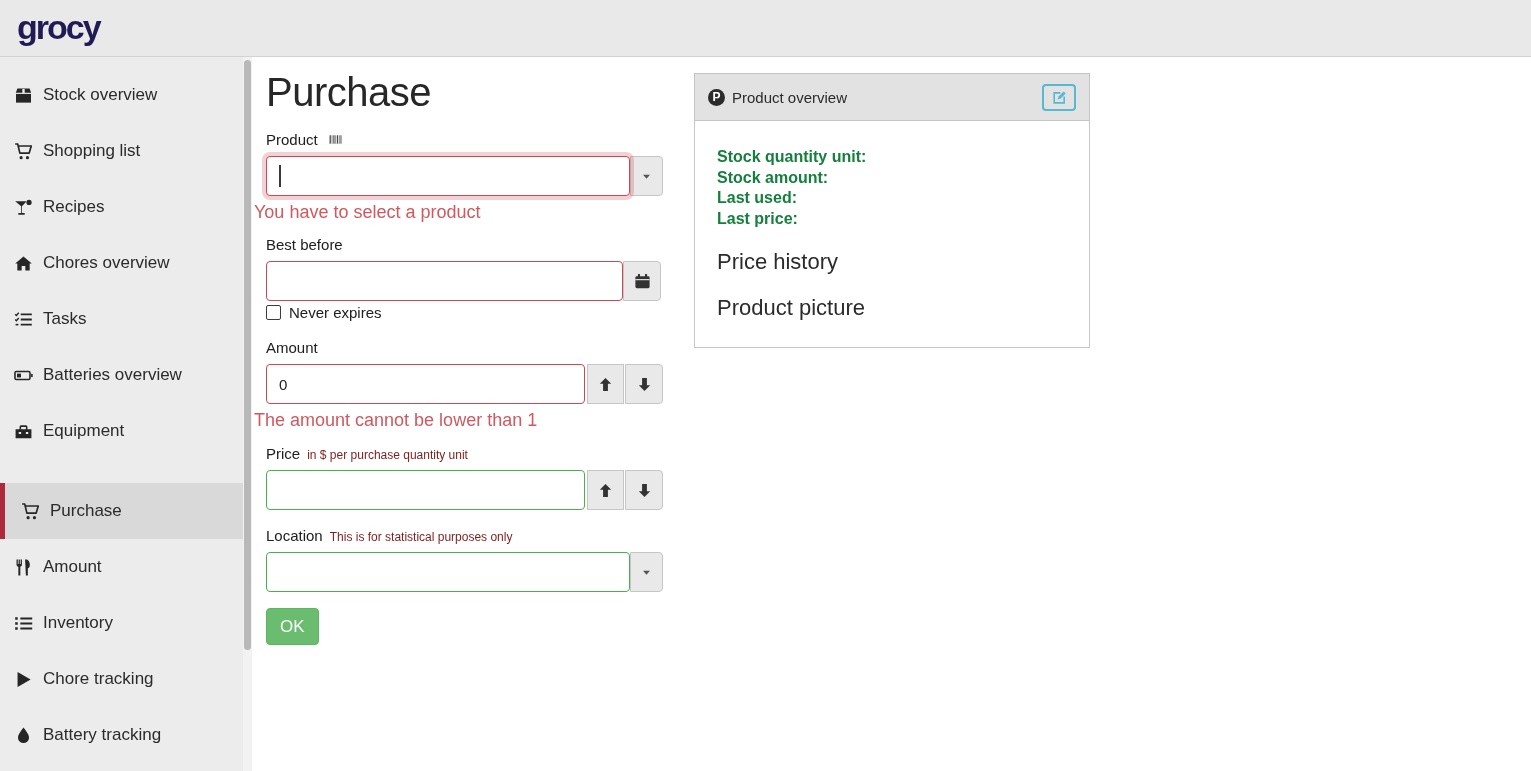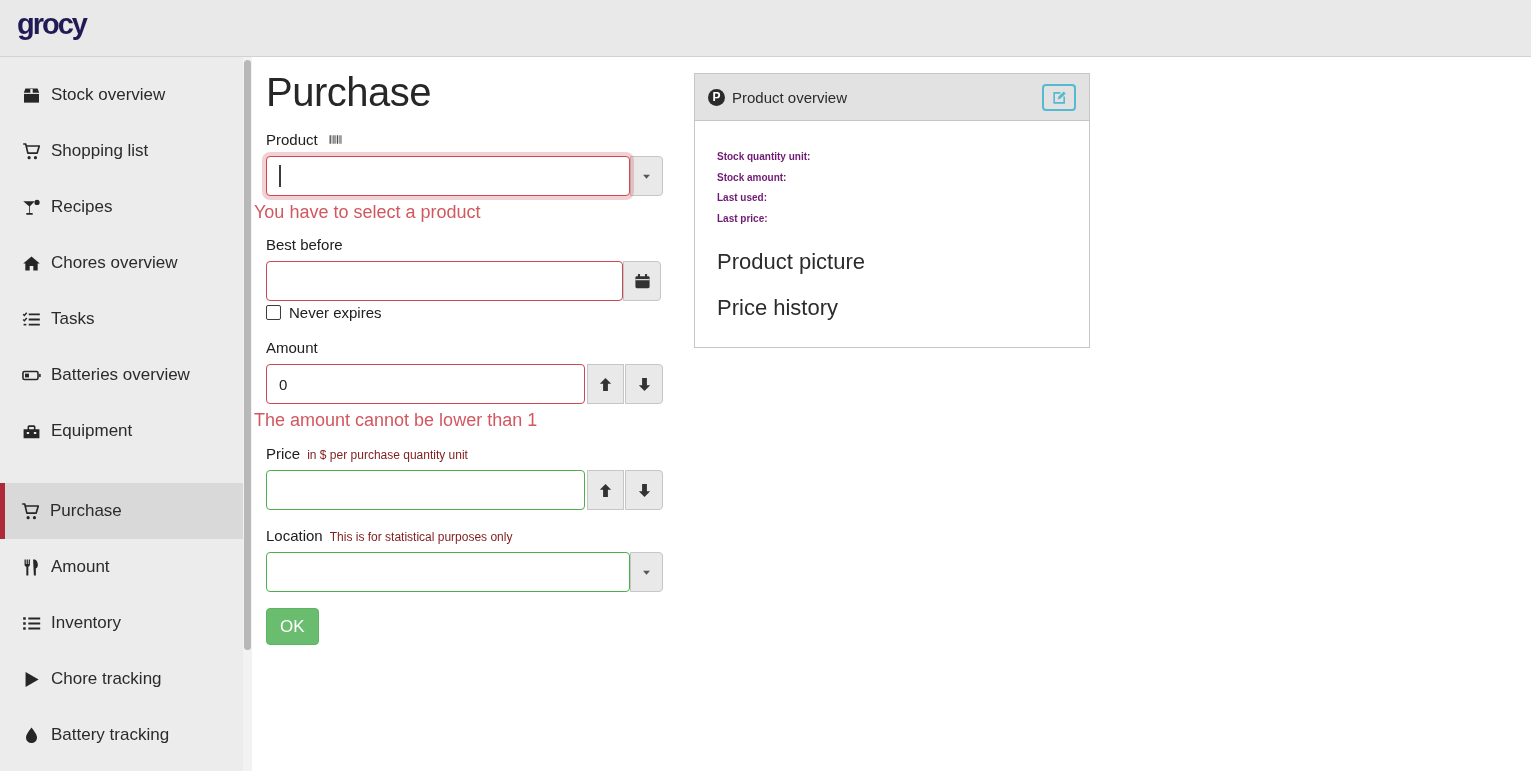--- a/index.html
+++ b/index.html
@@ -1,35 +1,35 @@
 <!DOCTYPE html>
 <html style="--brand-navy: #221a54; --selected-red: #ad2a3b; --invalid-border: #ca4754; --error-text: #d15860; --valid-border: #4cae4f; --ok-green: #6abd6e; --info-cyan: #54b9d1;"><head>
 <meta charset="utf-8">
 <style>
   html,body{margin:0;padding:0;background:#fff;}
   body{font-family:"Liberation Sans","DejaVu Sans",sans-serif;color:#2b2b2b;}
   .page{position:relative;width:1531px;height:771px;background:#fff;overflow:hidden;}
 
   
   .navbar{position:absolute;left:0;top:0;width:1531px;height:57px;background:#e9e9e9;border-bottom:1px solid #d2d2d2;box-sizing:border-box;}
-  .logo{position:absolute;left:17px;top:8px;font-size:29px;font-weight:700;letter-spacing:-2px;color:var(--brand-navy,#221a54);cursor:pointer;}
+  .logo{position:absolute;left:17px;top:8px;font-size:34px;font-weight:700;letter-spacing:-2px;color:var(--brand-navy,#221a54);cursor:pointer;}
   .nav-right{position:absolute;right:26px;top:0;height:57px;display:flex;align-items:center;margin-top:44px;}
   .nav-user{display:flex;align-items:center;cursor:pointer;}
   .nav-icon{width:18px;height:18px;color:#2e2e2e;display:inline-block;}
   .nav-icon svg{width:100%;height:100%;display:block;}
   .nav-user-label{font-size:17px;color:#2e2e2e;margin-left:7px;}
   .nav-chevron{width:13px;height:13px;color:#73808a;margin:0 8px;display:inline-block;}
   .nav-chevron svg{width:100%;height:100%;display:block;}
   .nav-lg{width:22px;height:22px;margin-left:10px;cursor:pointer;}
   .nav-sp{margin-left:12px;}
 
   
   .sidebar{position:absolute;left:0;top:57px;width:252px;height:714px;background:#ececec;}
   .sb-nav{position:absolute;left:0;top:10px;width:243px;}
-  .sb-item{height:56px;display:flex;align-items:center;padding-left:22px;cursor:pointer;box-sizing:border-box;}
+  .sb-item{height:56px;display:flex;align-items:center;padding-left:14px;cursor:pointer;box-sizing:border-box;}
   .sb-item.selected{background:#d9d9d9;border-left:5px solid var(--selected-red,#ad2a3b);padding-left:16px;}
   .sb-icon{width:19px;height:19px;color:#262626;margin-right:10px;flex:0 0 auto;}
   .sb-icon svg{width:100%;height:100%;display:block;}
   .sb-label{font-size:17px;color:#2b2b2b;white-space:nowrap;}
   .sb-gap{height:24px;}
   .sb-track{position:absolute;right:0;top:0;width:9px;height:714px;background:#f2f2f2;}
   .sb-thumb{position:absolute;right:1px;top:3px;width:7px;height:590px;background:#b8b8b8;border-radius:4px;cursor:pointer;}
 
   
   .main{position:absolute;left:252px;top:57px;right:0;bottom:0;background:#fff;}
@@ -62,21 +62,21 @@
 
   
   .card{position:absolute;left:694px;top:73px;width:396px;background:#fff;border:1px solid #c6c6c6;box-sizing:border-box;}
   .card-header{height:47px;background:#e2e2e2;border-bottom:1px solid #c6c6c6;display:flex;align-items:center;padding:0 13px;box-sizing:border-box;}
   .pcircle{width:17px;height:17px;border-radius:50%;background:#2b2b2b;color:#fff;font-size:12px;font-weight:700;display:inline-flex;align-items:center;justify-content:center;line-height:1;}
   .card-title{font-size:15px;color:#2b2b2b;margin-left:7px;}
   .edit-btn{margin-left:auto;width:34px;height:27px;border:2px solid var(--info-cyan,#54b9d1);border-radius:4px;background:transparent;color:var(--info-cyan,#54b9d1);display:flex;align-items:center;justify-content:center;cursor:pointer;box-sizing:border-box;}
   .edit-btn .ic{width:15px;height:15px;}
   .edit-btn .ic svg{width:100%;height:100%;display:block;}
   .card-body{padding:26px 22px 26px 22px;}
-  .ov-field{font-size:10px;font-weight:700;color:#701a75;line-height:20.5px;}
+  .ov-field{font-size:16px;font-weight:700;color:#15803d;line-height:20.5px;}
   .ov-section{font-size:22px;font-weight:400;color:#2b2b2b;margin:20px 0 0 0;}
 </style>
 </head>
 <body>
 
 <div class="page">
 
   <header class="navbar">
     <div class="logo">grocy</div>
     <div class="nav-right">
@@ -358,19 +358,19 @@
       </button>
     </div>
     <div class="card-body">
       <div>
           <div class="ov-field">Stock quantity unit:</div>
           <div class="ov-field">Stock amount:</div>
           <div class="ov-field">Last used:</div>
           <div class="ov-field">Last price:</div>
         </div>
       <div>
+          <div class="ov-section">Price history</div>
           <div class="ov-section">Product picture</div>
-          <div class="ov-section">Price history</div>
         </div>
     </div>
   </section>
 
 </div>
 
 </body></html>

